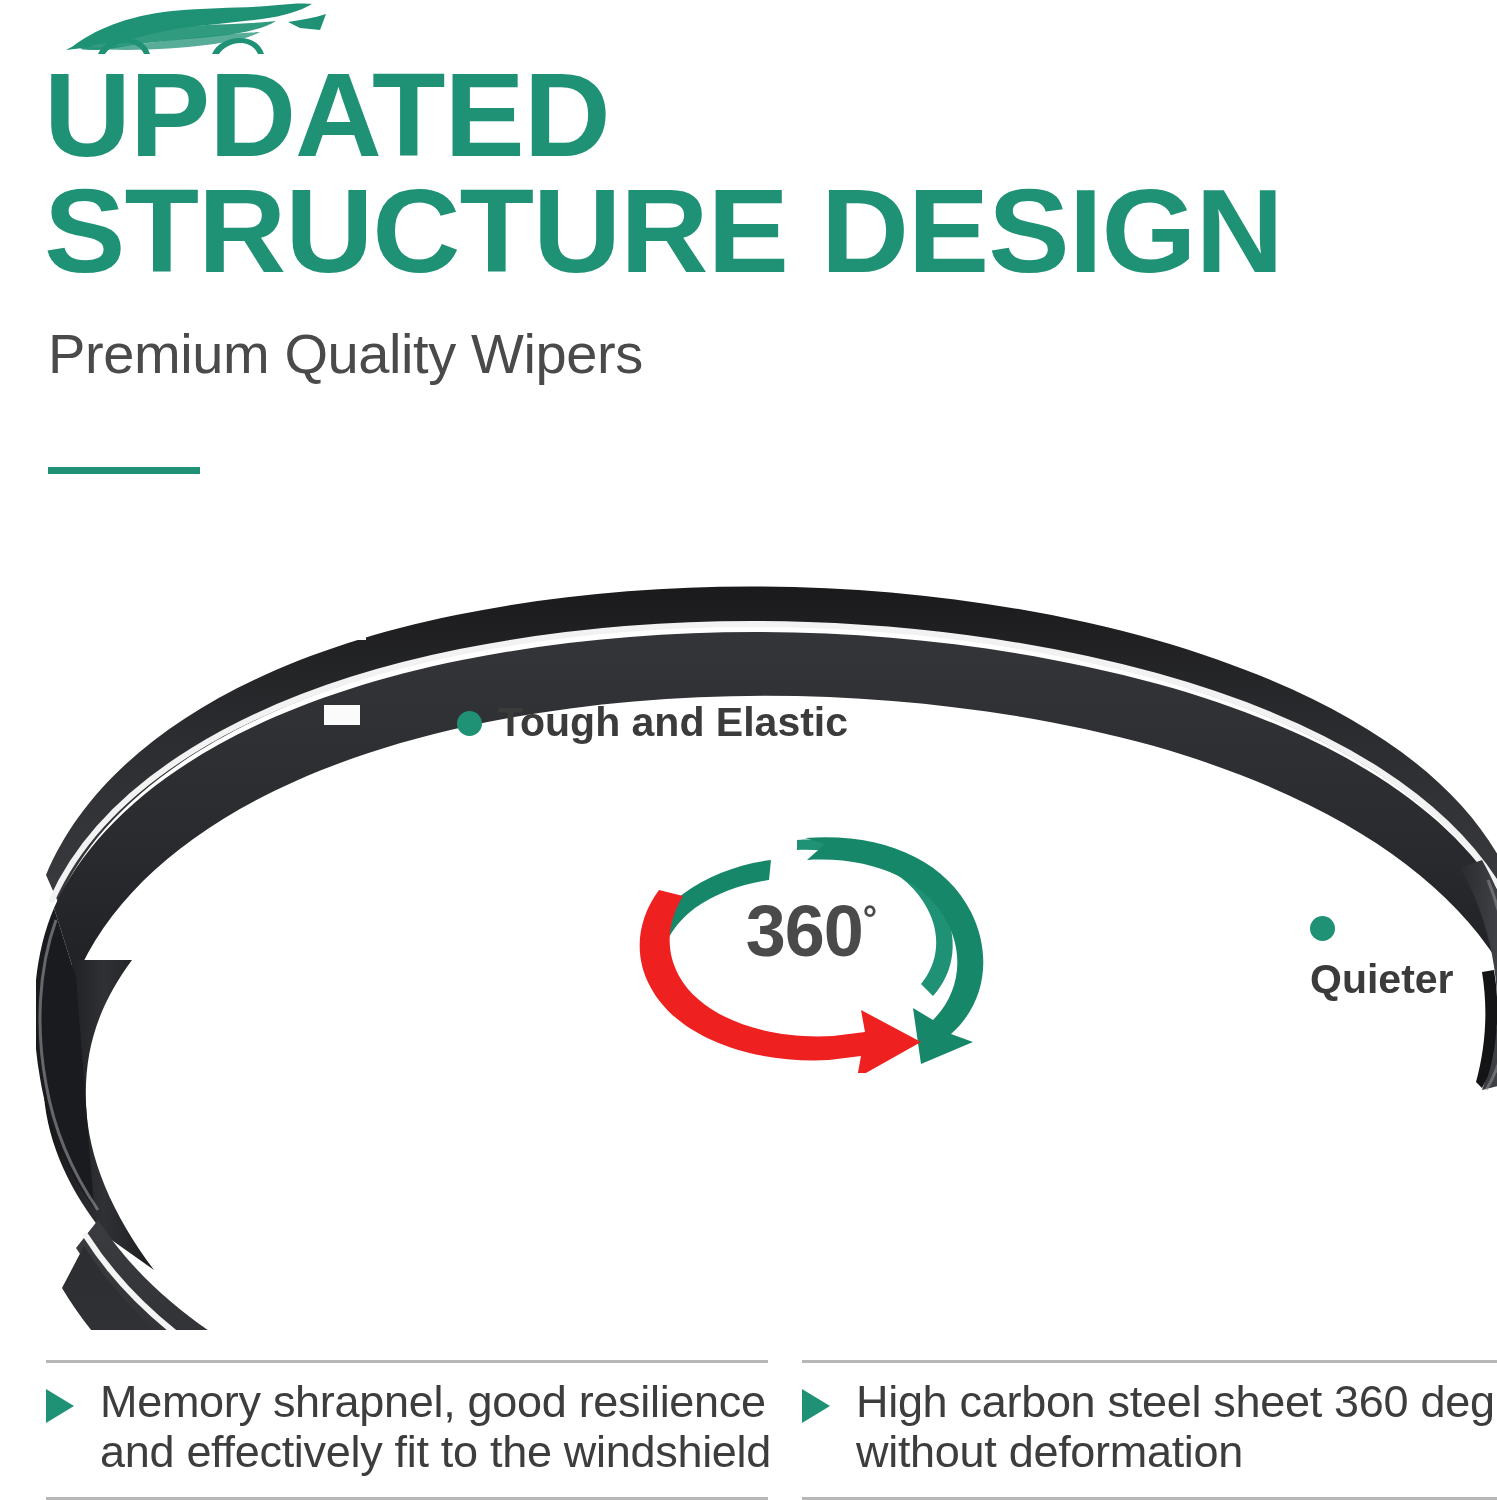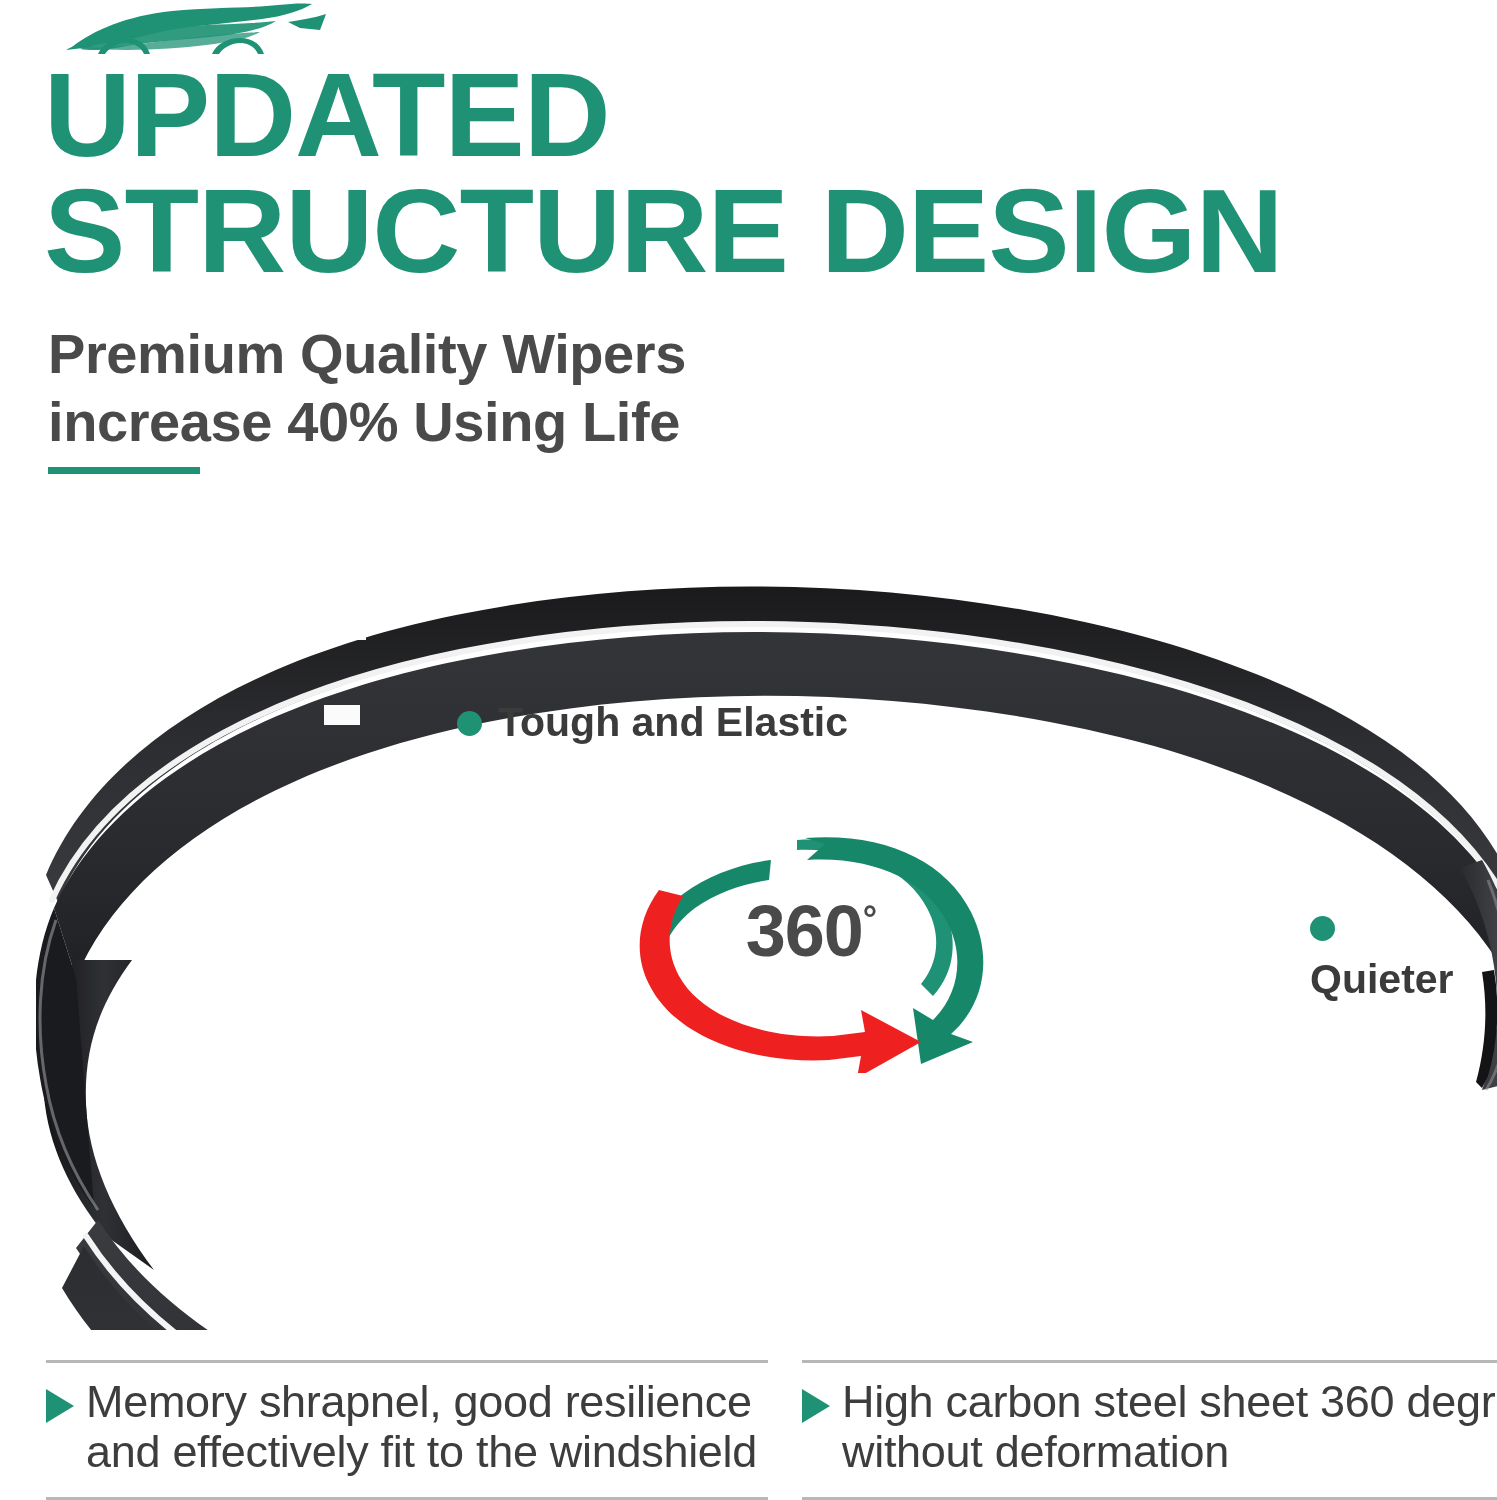--- a/index.html
+++ b/index.html
@@ -50,21 +50,21 @@
     transform: scaleX(1.035);
     transform-origin: left center;
   }
 
   .subhead {
     position: absolute;
     left: 12px;
     top: 320px;
     color: #4a4a4a;
     font-family: "Liberation Sans Narrow", "Liberation Sans", sans-serif;
-    font-weight: bold;
+    font-weight: normal;
     font-size: 56px;
     line-height: 1.22;
     letter-spacing: -0.4px;
   }
   .subhead span { display: block; }
 
   .rule {
     position: absolute;
     left: 12px;
     top: 467px;
@@ -148,21 +148,21 @@
     display: flex;
   }
   .feat {
     position: relative;
     width: 722px;
     border-top: 3px solid #b7b7b7;
     border-bottom: 3px solid #b7b7b7;
     padding: 14px 4px 10px 0;
     display: flex;
     align-items: flex-start;
-    gap: 12px;
+    gap: 26px;
   }
   .feat:first-child { margin-left: 10px; margin-right: 34px; }
   .tri {
     flex: none;
     width: 0; height: 0;
     border-top: 17px solid transparent;
     border-bottom: 17px solid transparent;
     border-left: 28px solid #1f9275;
     margin-top: 12px;
   }
@@ -201,21 +201,20 @@
     </svg>
   </div>
 
   <div class="headline">
     <span class="l1">UPDATED</span>
     <span class="l2">STRUCTURE DESIGN</span>
   </div>
 
   <div class="subhead">
     <span>Premium Quality Wipers</span>
-    <span>increase 40% Using Life</span>
   </div>
   <div class="rule"></div>
 
   <div class="stage">
     <svg viewBox="0 0 1497 800" width="1497" height="800" xmlns="http://www.w3.org/2000/svg">
       <defs>
         <linearGradient id="gUpper" x1="0" y1="0" x2="0" y2="1">
           <stop offset="0%" stop-color="#1a1a1c"></stop>
           <stop offset="45%" stop-color="#2b2c2f"></stop>
           <stop offset="100%" stop-color="#3a3b3f"></stop>

